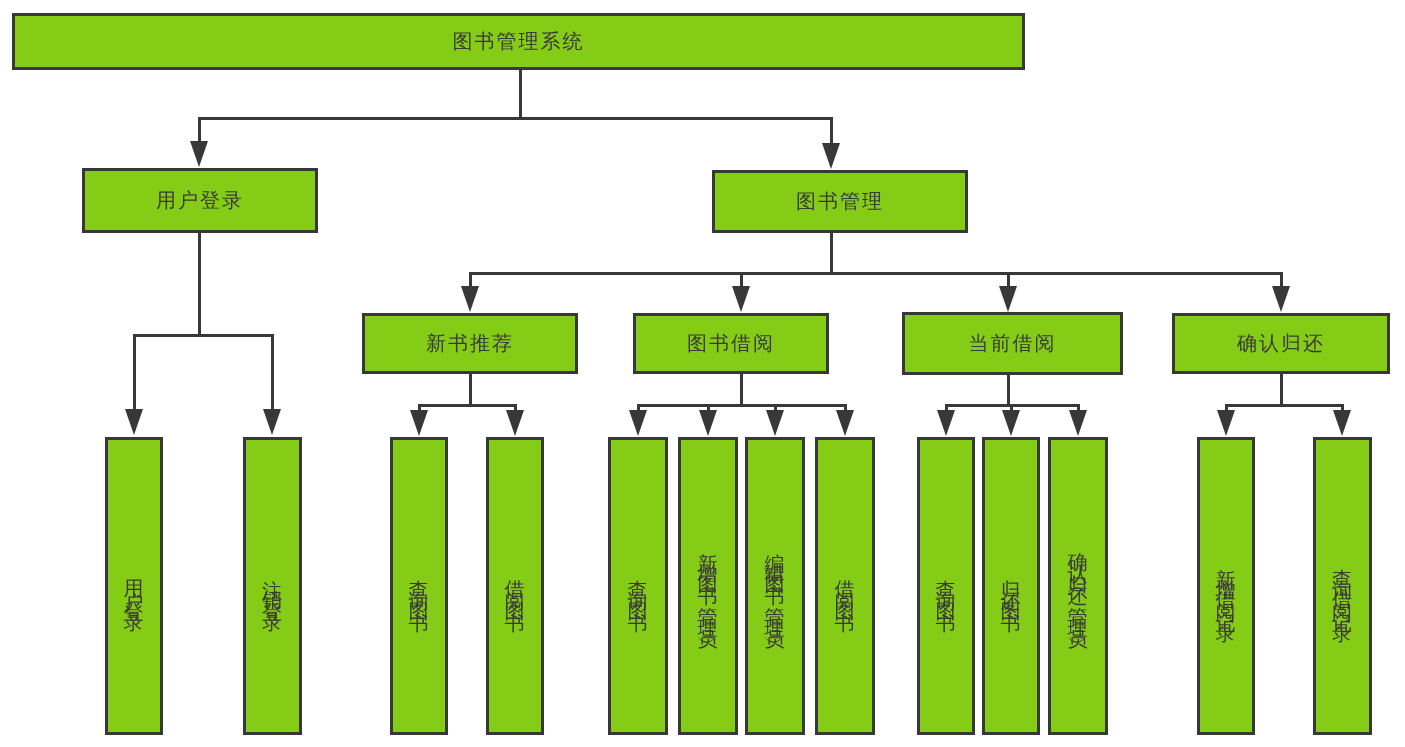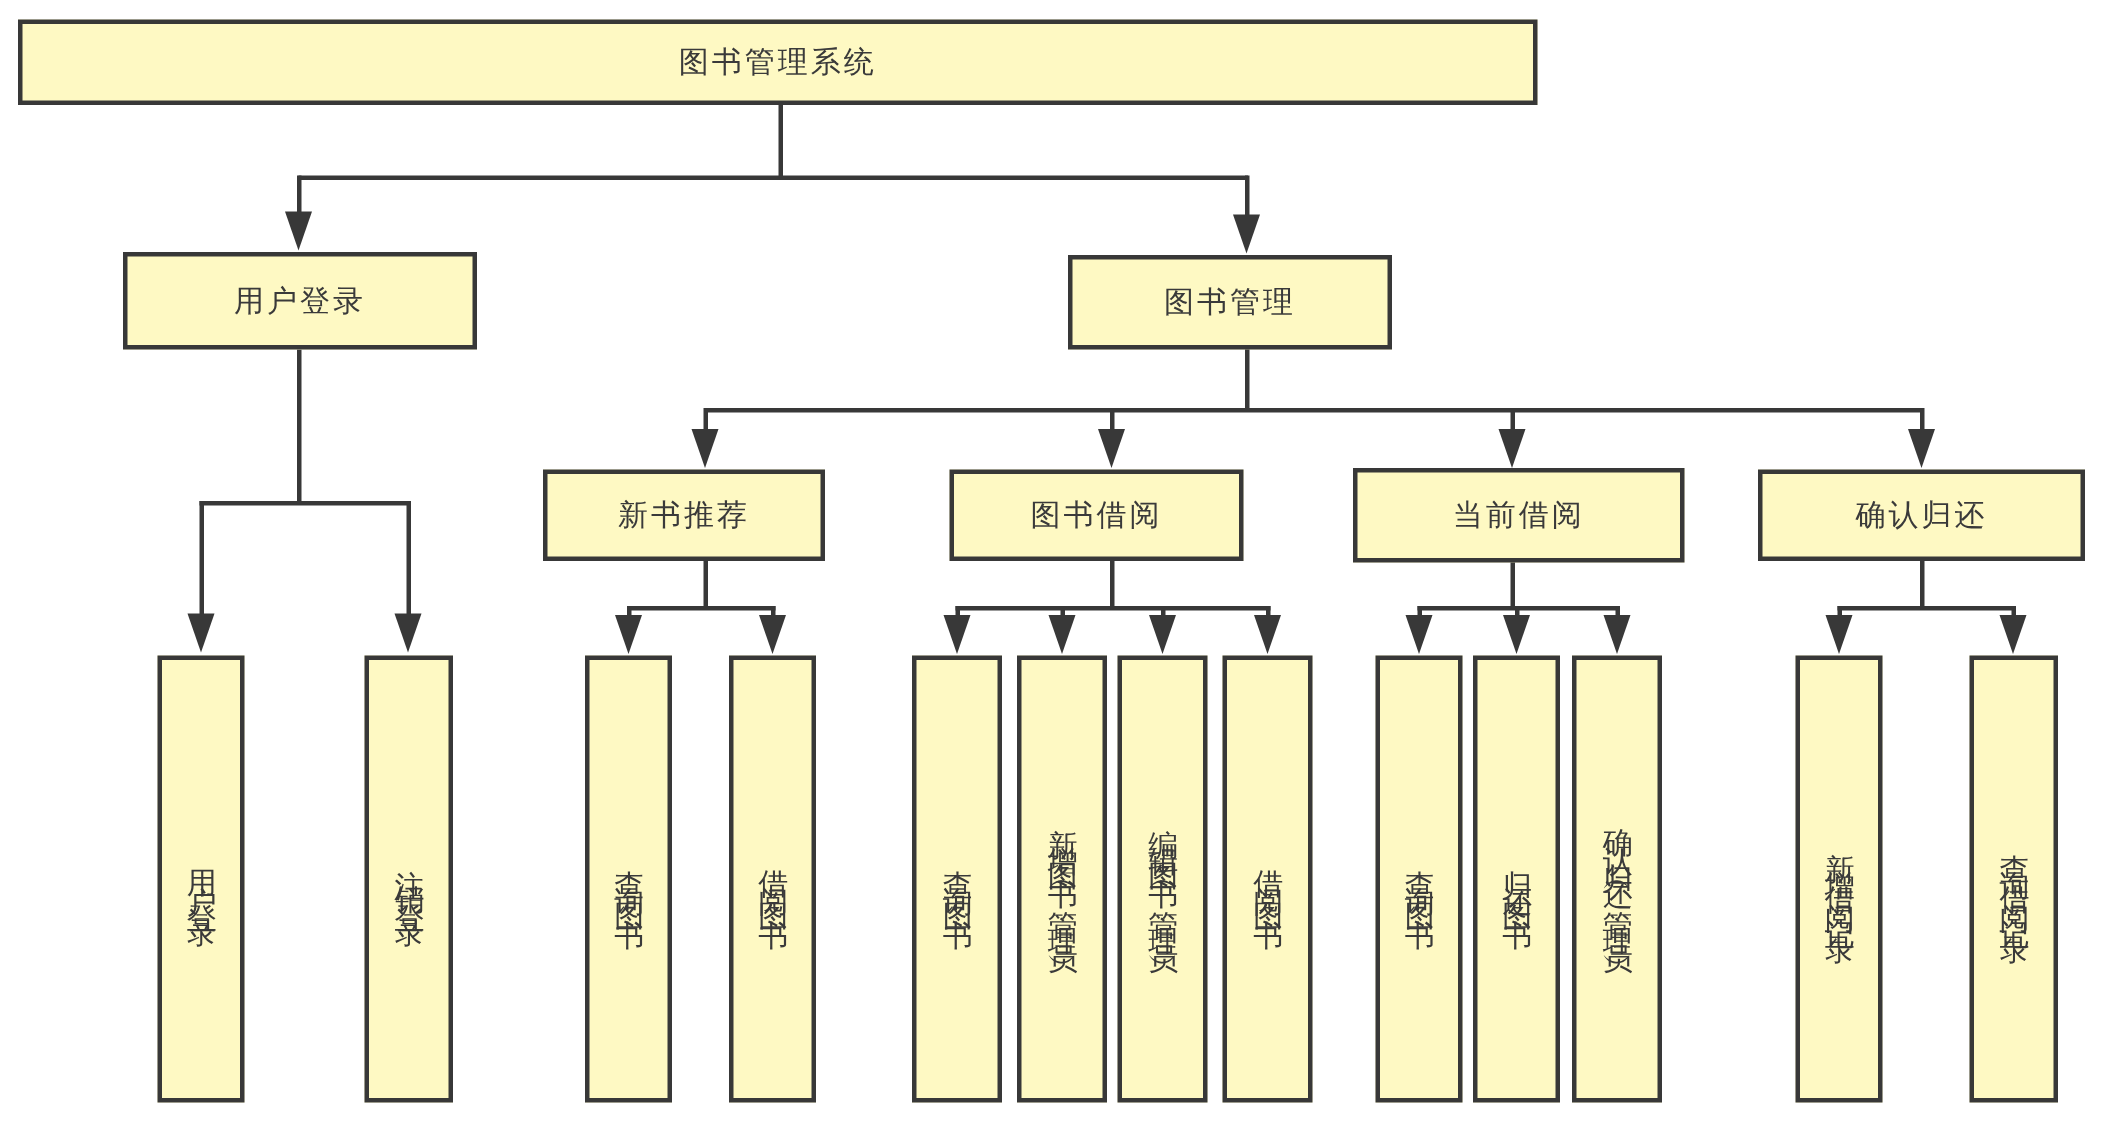--- a/index.html
+++ b/index.html
@@ -7,21 +7,21 @@
     position: relative;
     width: 1405px;
     height: 747px;
     background: #ffffff;
     font-family: "Liberation Sans", sans-serif;
     overflow: hidden;
   }
   .node {
     position: absolute;
     box-sizing: border-box;
-    background: #fef9c3;
+    background: #84cc16;
     border: 3px solid #383838;
     color: #3a3a3a;
     display: flex;
     align-items: center;
     justify-content: center;
     z-index: 2;
   }
   .hbox {
     font-size: 20px;
     letter-spacing: 2px;
@@ -120,23 +120,23 @@
   <div class="line" style="left:1280px; top:373px; width:3px; height:32px;"></div>
   <div class="line" style="left:1225px; top:404px; width:119px; height:3px;"></div>
   <div class="line" style="left:1225px; top:404px; width:3px; height:10px;"></div>
   <div class="arrow" style="left:1217px; top:410px;"></div>
   <div class="line" style="left:1341px; top:404px; width:3px; height:10px;"></div>
   <div class="arrow" style="left:1333px; top:410px;"></div>
 
   <div class="node hbox" style="left:12px; top:13px; width:1013px; height:57px;">图书管理系统</div>
 
   <div class="node hbox" style="left:82px; top:168px; width:236px; height:65px;">用户登录</div>
-  <div class="node hbox" style="left:712px; top:170px; width:216px; height:63px;">图书管理</div>
+  <div class="node hbox" style="left:712px; top:170px; width:256px; height:63px;">图书管理</div>
 
-  <div class="node hbox" style="left:362px; top:313px; width:188px; height:61px;">新书推荐</div>
+  <div class="node hbox" style="left:362px; top:313px; width:216px; height:61px;">新书推荐</div>
   <div class="node hbox" style="left:633px; top:313px; width:196px; height:61px;">图书借阅</div>
   <div class="node hbox" style="left:902px; top:312px; width:221px; height:63px;">当前借阅</div>
   <div class="node hbox" style="left:1172px; top:313px; width:218px; height:61px;">确认归还</div>
 
   <div class="node vbox" style="left:105px; top:437px; width:58px; height:298px;">用户登录</div>
   <div class="node vbox" style="left:243px; top:437px; width:59px; height:298px;">注销登录</div>
 
   <div class="node vbox" style="left:390px; top:437px; width:58px; height:298px;">查询图书</div>
   <div class="node vbox" style="left:486px; top:437px; width:58px; height:298px;">借阅图书</div>
 

